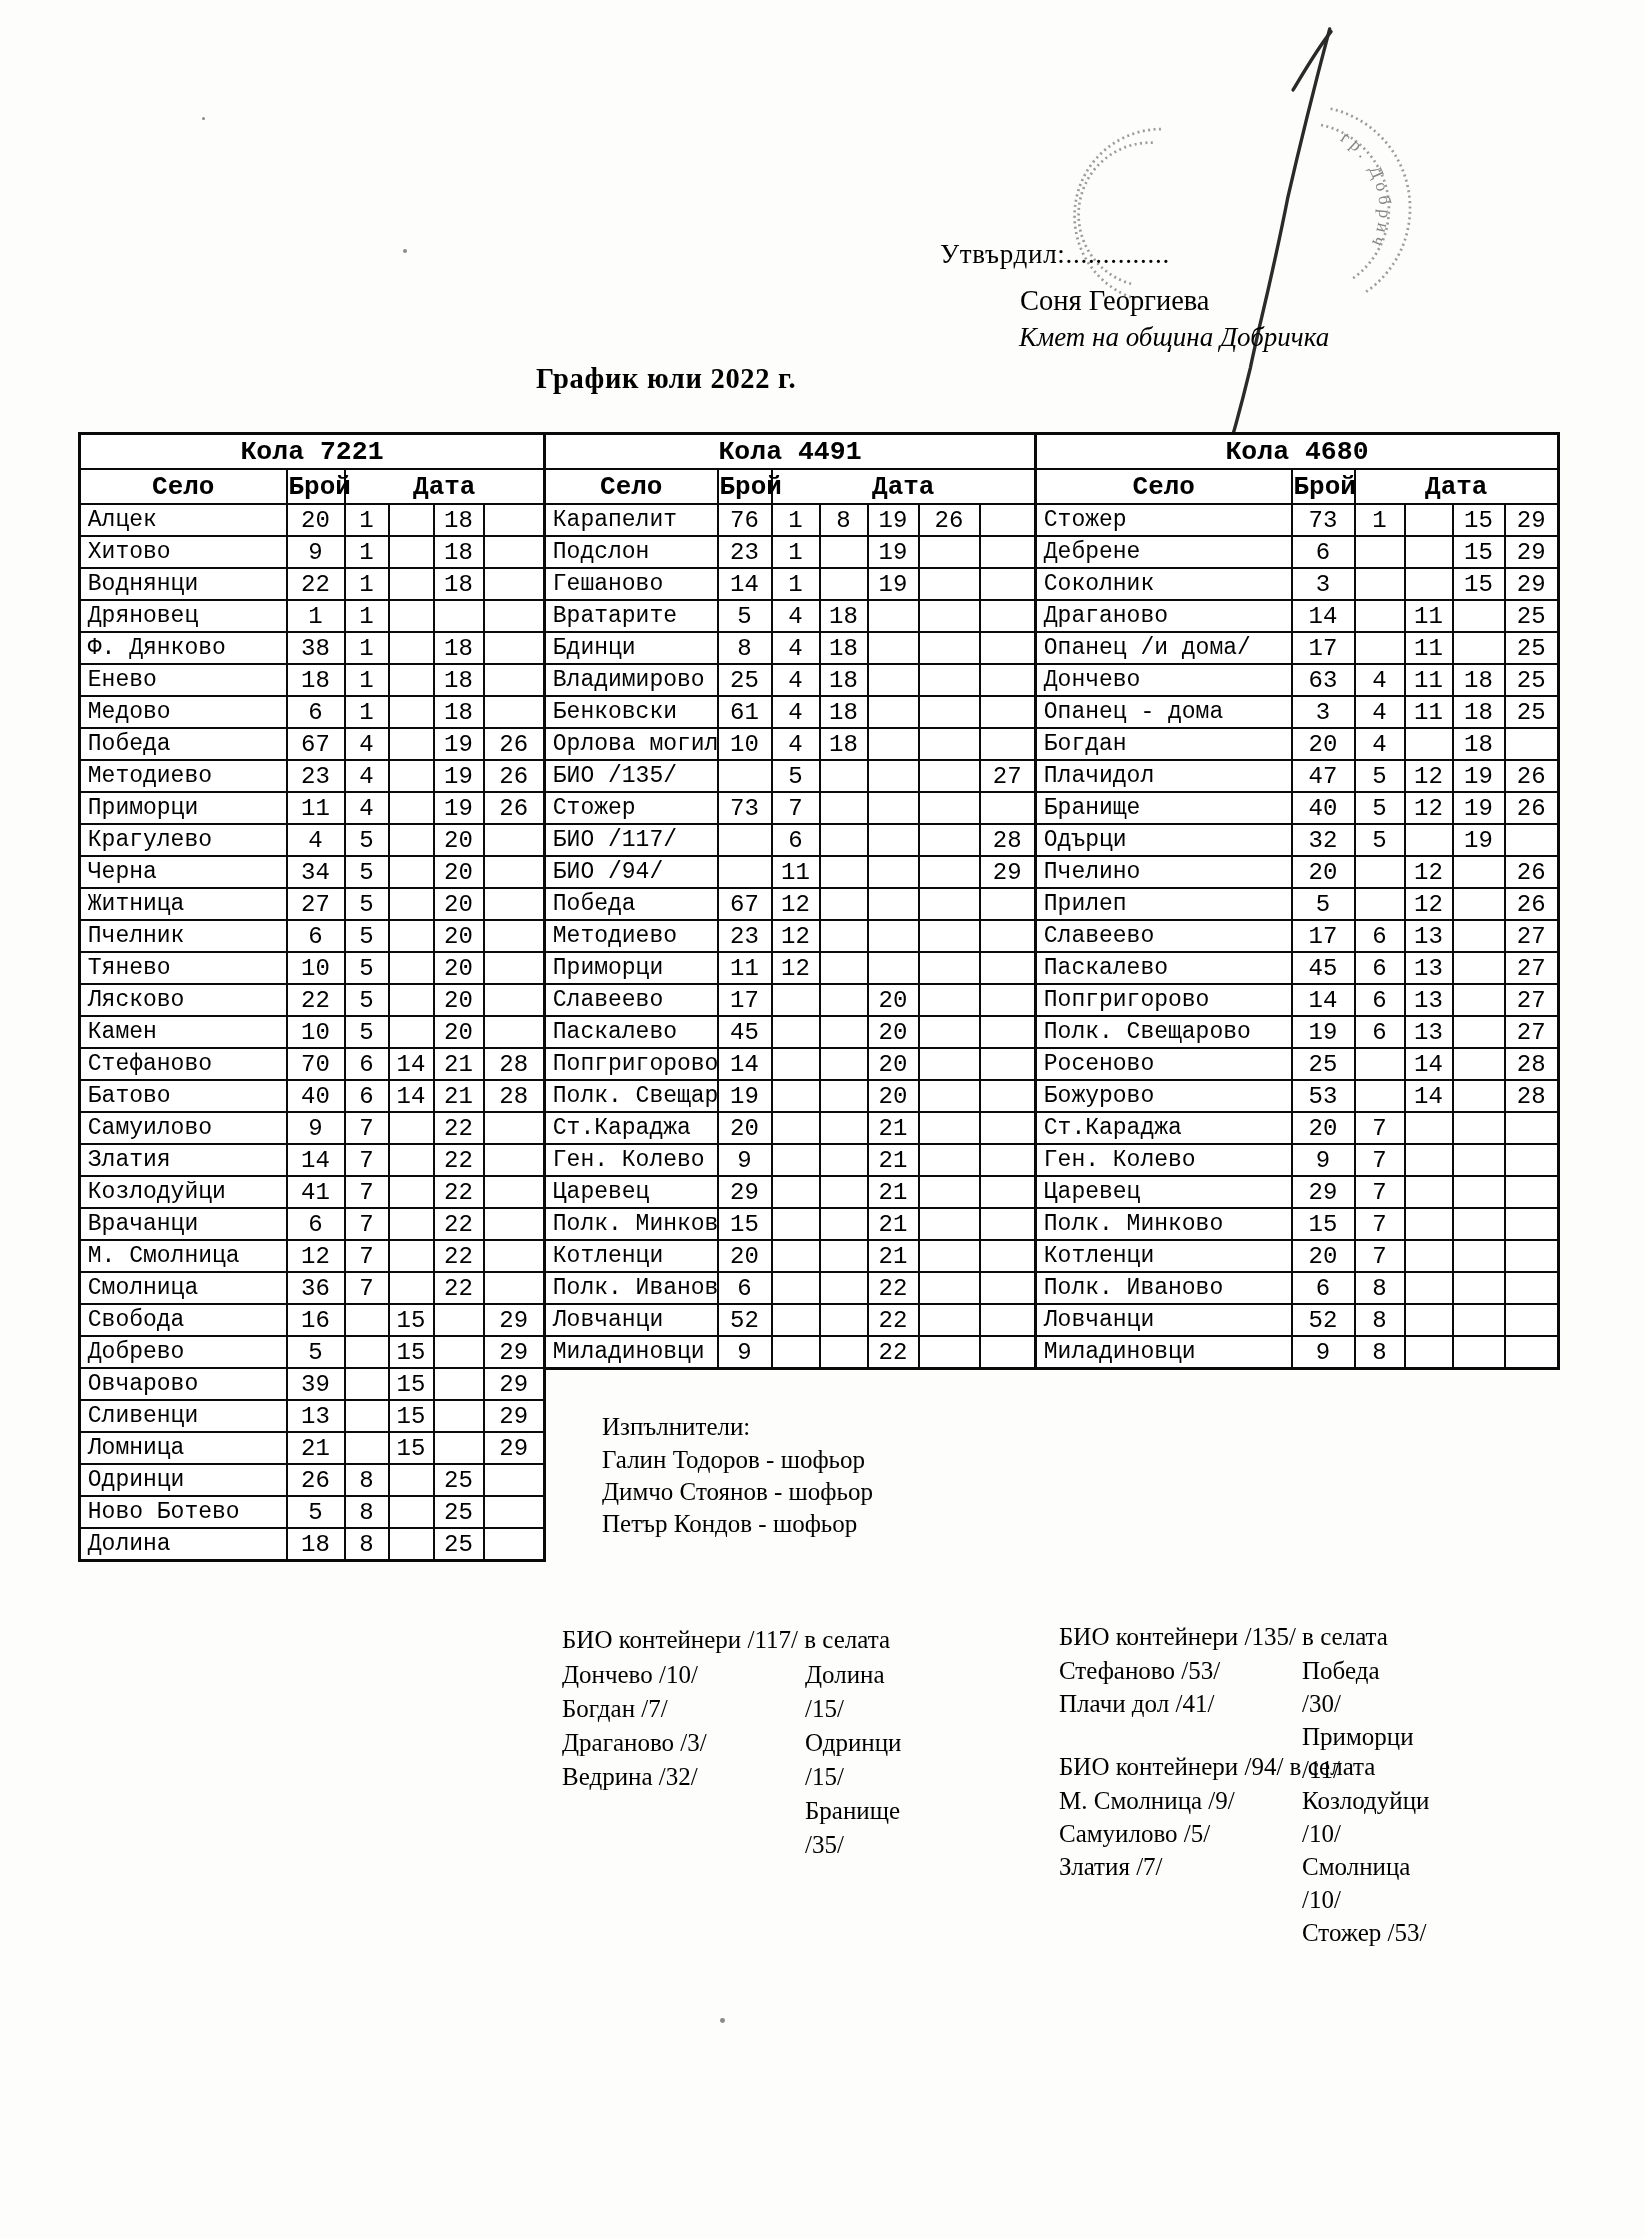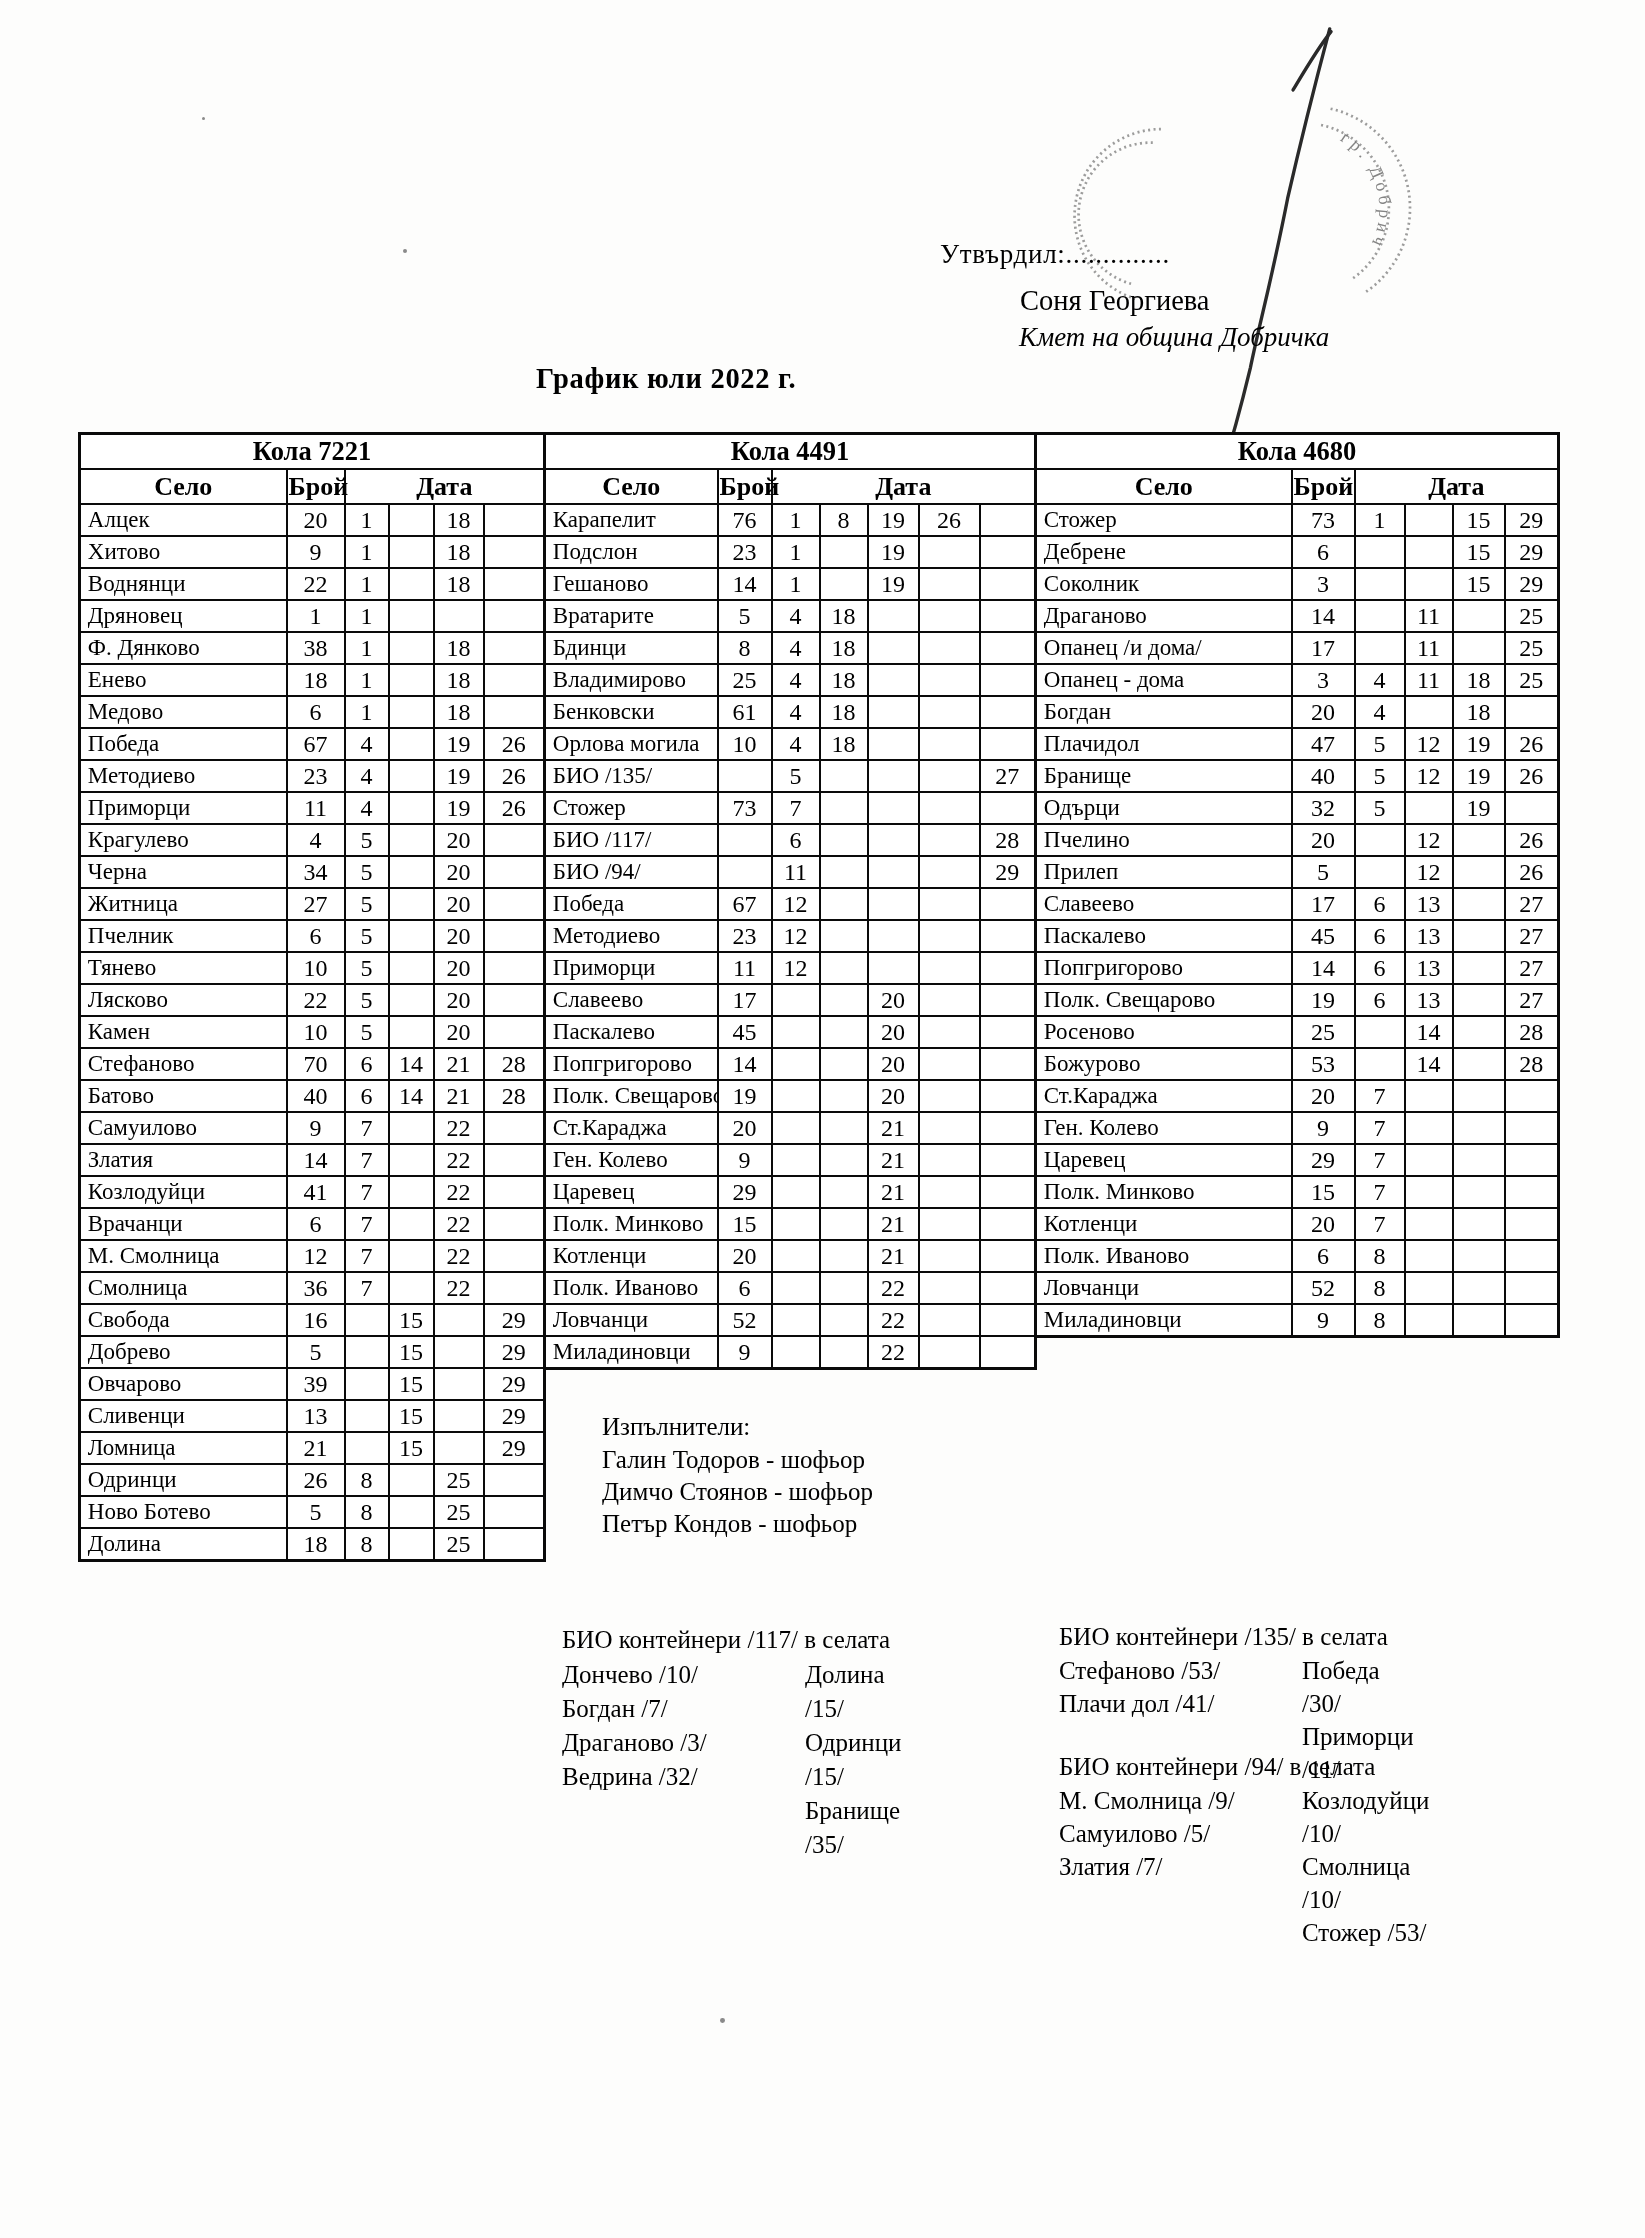--- a/index.html
+++ b/index.html
@@ -10,21 +10,21 @@
   }
   
   .approve-label { position:absolute; left:940px; top:239px; font-size:27px; letter-spacing:0.7px; }
   .approver-name { position:absolute; left:1020px; top:285px; font-size:28.5px; }
   .approver-title { position:absolute; left:1019px; top:322px; font-size:27px; font-style:italic; }
   
   .doc-title { position:absolute; left:536px; top:363px; font-size:28.5px; font-weight:bold; letter-spacing:0.7px; }
   
   table.sched { position:absolute; border-collapse:collapse; table-layout:fixed; background:#fff; }
   table.sched, table.sched th, table.sched td { border:2.7px solid #0a0a0a; }
-  table.sched { border-width:3.4px; }
+  table.sched { border-width:3.4px;font-family:Liberation Mono, monospace; }
   .sched th.car { height:31px; font-size:26.5px; font-weight:bold; text-align:center; }
   .sched th.hdr { height:31px; font-size:26px; font-weight:bold; text-align:center; }
   .sched td { height:30px; padding:0; overflow:hidden; white-space:nowrap; }
   .sched td.name { text-align:left; padding-left:6.8px; font-size:23px; }
   .sched td.num  { text-align:center; font-size:24px; }
   #t1 { left:78px;  top:432px; width:465px; }
   #t2 { left:543px;  top:432px; width:491px; }
   #t3 { left:1034px; top:432px; width:523px; }
   
   .txtblock { position:absolute; font-size:25px; line-height:33px; }
@@ -672,20 +672,28 @@
         </tr>
         <tr>
           <td class="name">Опанец /и дома/</td>
           <td class="num">17</td>
           <td class="num"></td>
           <td class="num">11</td>
           <td class="num"></td>
           <td class="num">25</td>
         </tr>
         <tr>
+          <td class="name">Дончево</td>
+          <td class="num">63</td>
+          <td class="num">4</td>
+          <td class="num">11</td>
+          <td class="num">18</td>
+          <td class="num">25</td>
+        </tr>
+        <tr>
           <td class="name">Опанец - дома</td>
           <td class="num">3</td>
           <td class="num">4</td>
           <td class="num">11</td>
           <td class="num">18</td>
           <td class="num">25</td>
         </tr>
         <tr>
           <td class="name">Богдан</td>
           <td class="num">20</td>

